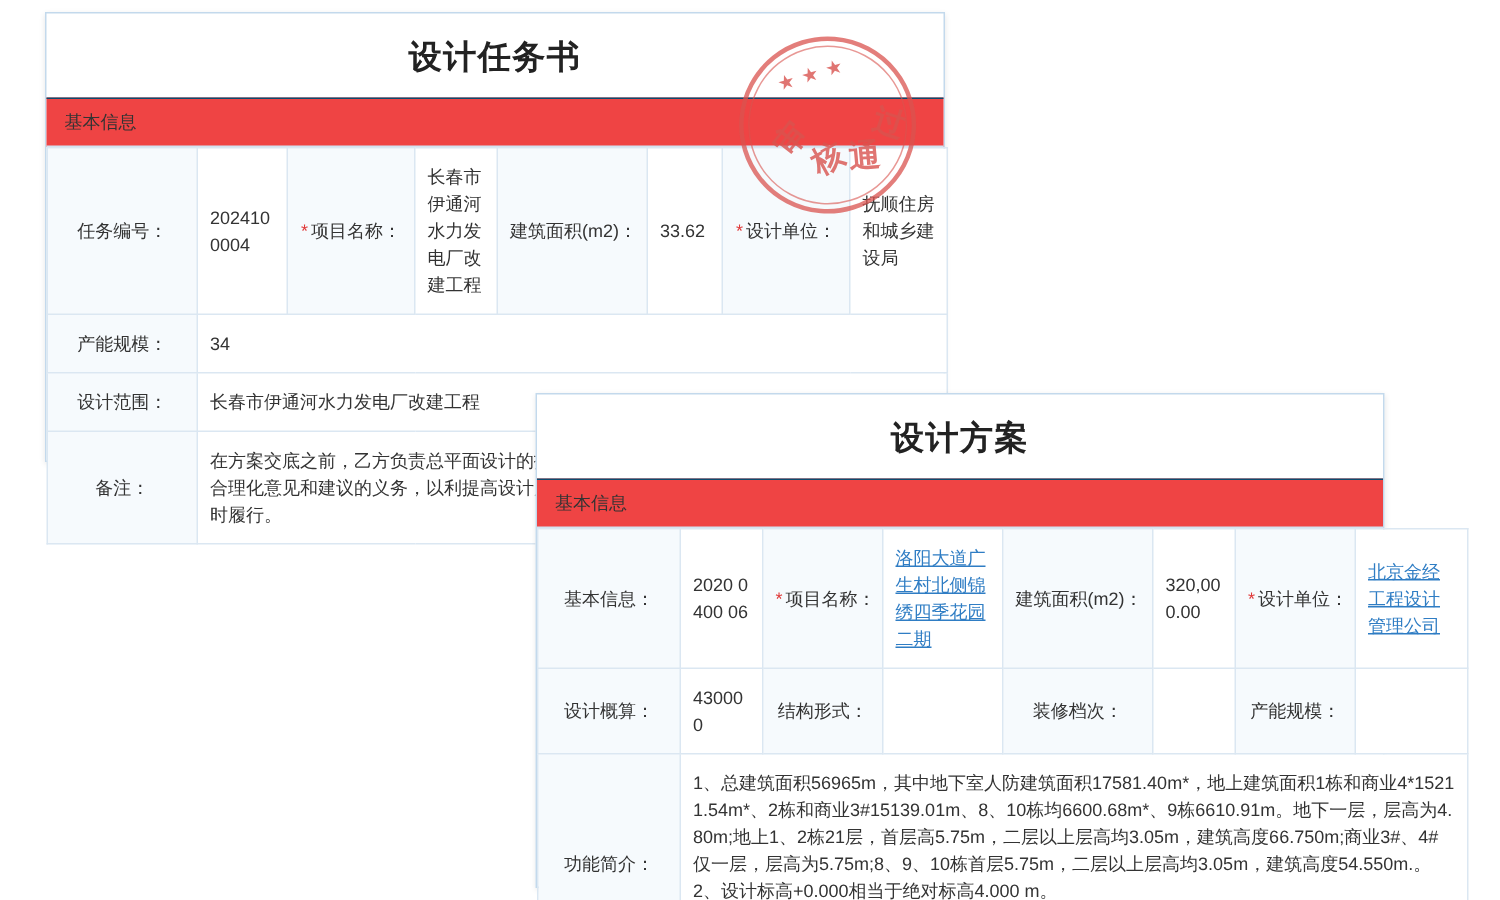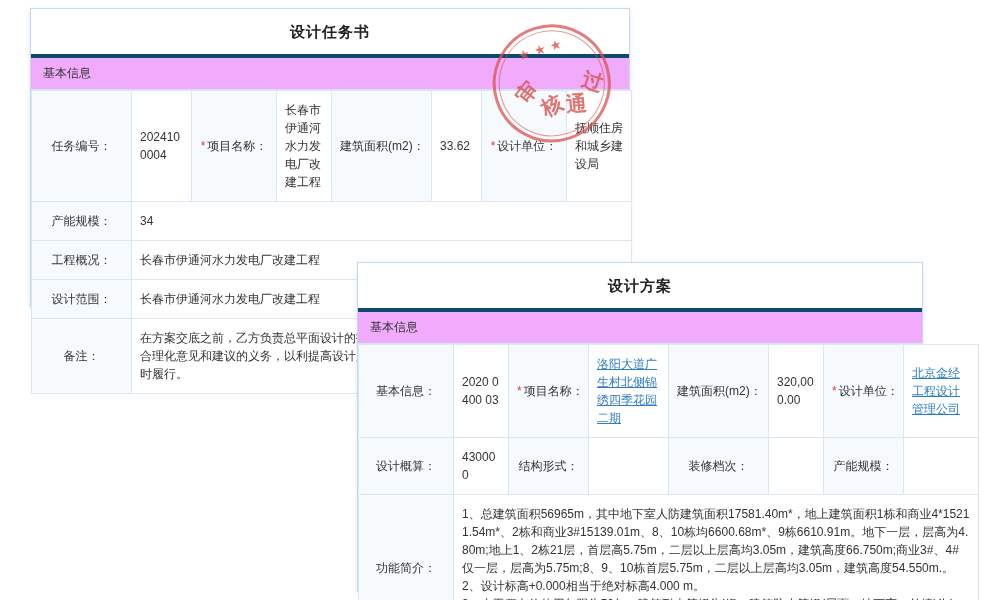--- a/index.html
+++ b/index.html
@@ -22,30 +22,30 @@
   .doc-card {
     position: absolute;
     background: #ffffff;
     border: 1px solid #c3d9ec;
     box-shadow: 0 1px 4px rgba(0,0,0,0.10);
     box-sizing: border-box;
   }
 
   .doc-title {
     text-align: center;
-    font-size: 15px;
+    font-size: 22px;
     font-weight: bold;
     color: #222222;
     padding: 14px 0 12px 0;
     letter-spacing: 1px;
   }
 
   .section-bar {
-    background: #f0abfc;
-    border-top: 4px solid #0c4a6e;
+    background: #ef4444;
+    border-top: 1px solid #0c4a6e;
     border-bottom: 1px solid #d3e3f1;
     font-size: 12px;
     color: #333333;
     padding: 7px 12px;
   }
 
   table.form {
     width: 100%;
     border-collapse: collapse;
     table-layout: fixed;
@@ -209,24 +209,20 @@
         <td class="label center">建筑面积(m2)：</td>
         <td class="value">33.62</td>
         <td class="label center"><span class="req">*</span><span>设计单位：</span></td>
         <td class="value">抚顺住房和城乡建设局</td>
       </tr>
       <tr>
         <td class="label center">产能规模：</td>
         <td class="value" colspan="7">34</td>
       </tr>
       <tr>
-        <td class="label center">工程概况：</td>
-        <td class="value" colspan="7">长春市伊通河水力发电厂改建工程</td>
-      </tr>
-      <tr>
         <td class="label center">设计范围：</td>
         <td class="value" colspan="7">长春市伊通河水力发电厂改建工程</td>
       </tr>
       <tr>
         <td class="label center">备注：</td>
         <td class="value multiline" colspan="7">在方案交底之前，乙方负责总平面设计的报批配合工作，并承担甲方报交的各阶段成果给出合理化意见和建议的义务，以利提高设计质量、缩短设计周期。本项工作于本合同生效时即时履行。</td>
       </tr>
     </tbody>
       </table>
   </div>
@@ -256,21 +252,21 @@
         <col style="width:80px">
         <col style="width:80px">
         <col style="width:100px">
         <col style="width:55px">
         <col style="width:80px">
         <col style="width:75px">
       </colgroup>
       <tbody>
           <tr>
         <td class="label center">基本信息：</td>
-        <td class="value">2020 0400 03</td>
+        <td class="value">2020 0400 06</td>
         <td class="label center"><span class="req">*</span><span>项目名称：</span></td>
         <td class="value"><a class="link">洛阳大道广生村北侧锦绣四季花园二期</a></td>
         <td class="label center">建筑面积(m2)：</td>
         <td class="value">320,000.00</td>
         <td class="label center"><span class="req">*</span><span>设计单位：</span></td>
         <td class="value"><a class="link">北京金经工程设计管理公司</a></td>
       </tr>
       <tr>
         <td class="label center">设计概算：</td>
         <td class="value">430000</td>

